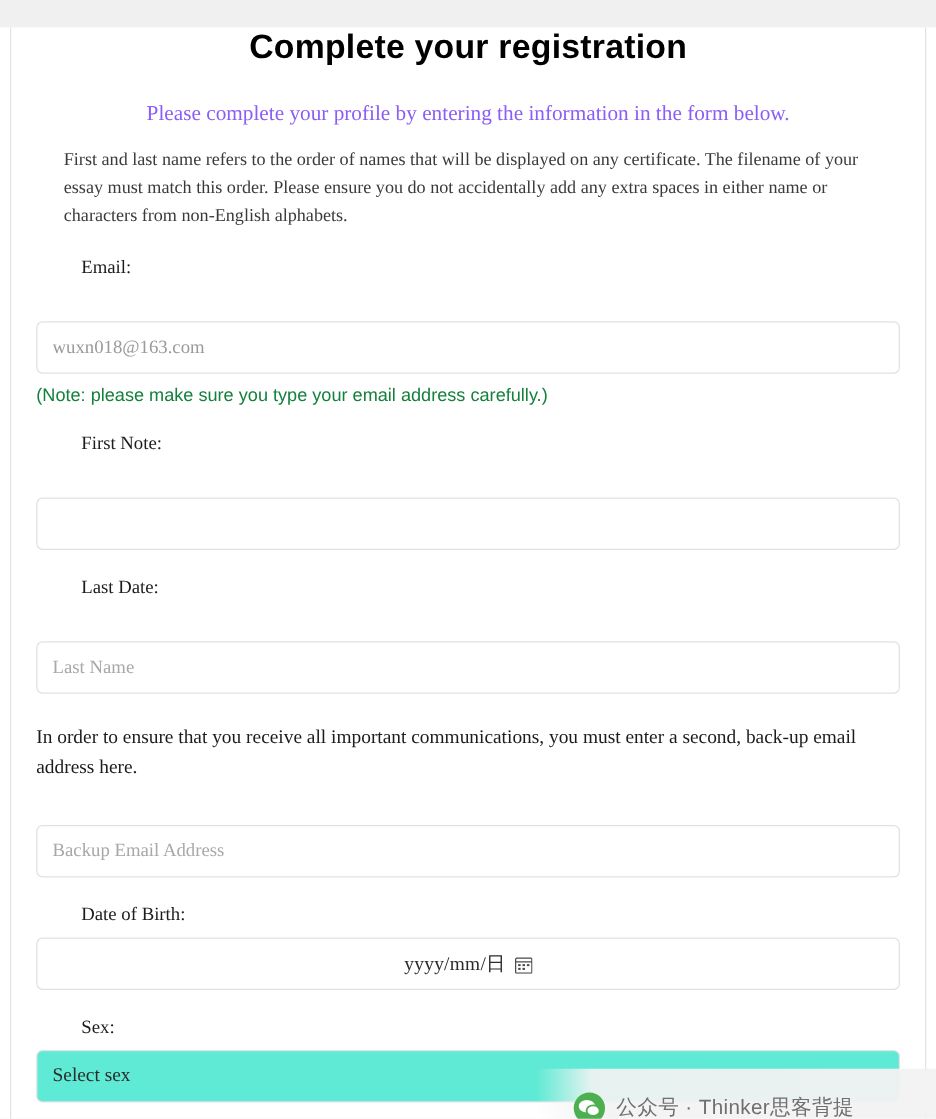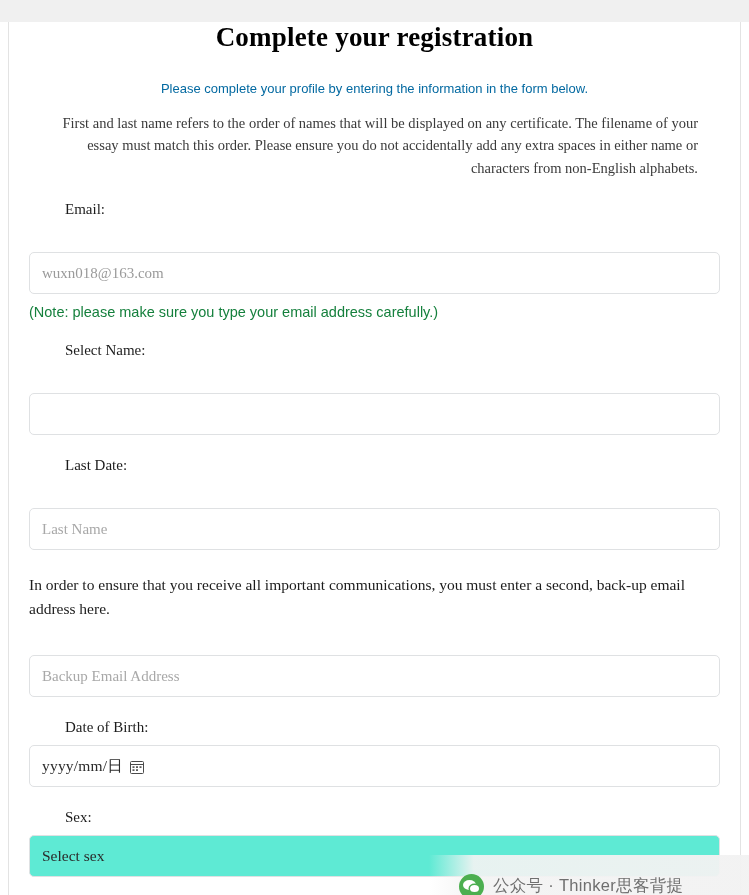--- a/index.html
+++ b/index.html
@@ -32,39 +32,39 @@
   .side-rule.right { right: 8px; }
 
   .content {
     position: relative;
     padding: 0 29px;
     box-sizing: border-box;
     width: 749px;
   }
 
   h1.title {
-    font-family: Liberation Serif, serif;
+    font-family: Liberation Sans, sans-serif;
     font-size: 27px;
     font-weight: bold;
     text-align: center;
     color: #000;
     margin: 22px 0 0 0;
     letter-spacing: 0.2px;
   }
 
   .subtitle {
     text-align: center;
-    font-size: 13px;
-    color: #0369a1;
+    font-size: 17px;
+    color: #8b5cf6;
     margin: 28px 0 0 0;
-    font-family: Liberation Sans, sans-serif;
+    font-family: Liberation Serif, serif;
   }
 
   .note-block {
-    text-align: right;
+    text-align: left;
     font-size: 14.5px;
     color: #3a3a3a;
     line-height: 1.55;
     margin: 16px 22px 0 22px;
     font-family: "Liberation Serif", serif;
   }
 
   .field {
     margin-top: 22px;
   }
@@ -122,20 +122,21 @@
   .date-box {
     position: relative;
     display: flex;
     align-items: center;
     height: 42px;
     border: 1px solid #dfe1e3;
     border-radius: 5px;
     background: #fff;
     padding: 12px 12px;
     box-sizing: border-box;
+    justify-content: center;
   }
   .date-text {
     font-size: 15.5px;
     color: #2b2b2b;
     font-family: "Liberation Serif", serif;
     letter-spacing: 0.2px;
   }
   .cal-icon {
     margin-left: 7px;
     width: 14px;
@@ -226,21 +227,21 @@
 
     <p class="note-block">First and last name refers to the order of names that will be displayed on any certificate. The filename of your essay must match this order. Please ensure you do not accidentally add any extra spaces in either name or characters from non-English alphabets.</p>
 
     <div class="field">
       <label class="field-label">Email:</label>
       <input class="input-box filled-placeholder" type="text" placeholder="wuxn018@163.com" style="">
       <div class="helper-text">(Note: please make sure you type your email address carefully.)</div>
     </div>
 
     <div class="field">
-      <label class="field-label">Select Name:</label>
+      <label class="field-label">First Note:</label>
       <input class="input-box" type="text" placeholder="" style="">
     </div>
 
     <div class="field">
       <label class="field-label">Last Date:</label>
       <input class="input-box" type="text" placeholder="Last Name" style="">
     </div>
 
     <div class="field">
       <span class="label-paragraph">In order to ensure that you receive all important communications, you must enter a second, back-up email address here.</span>

